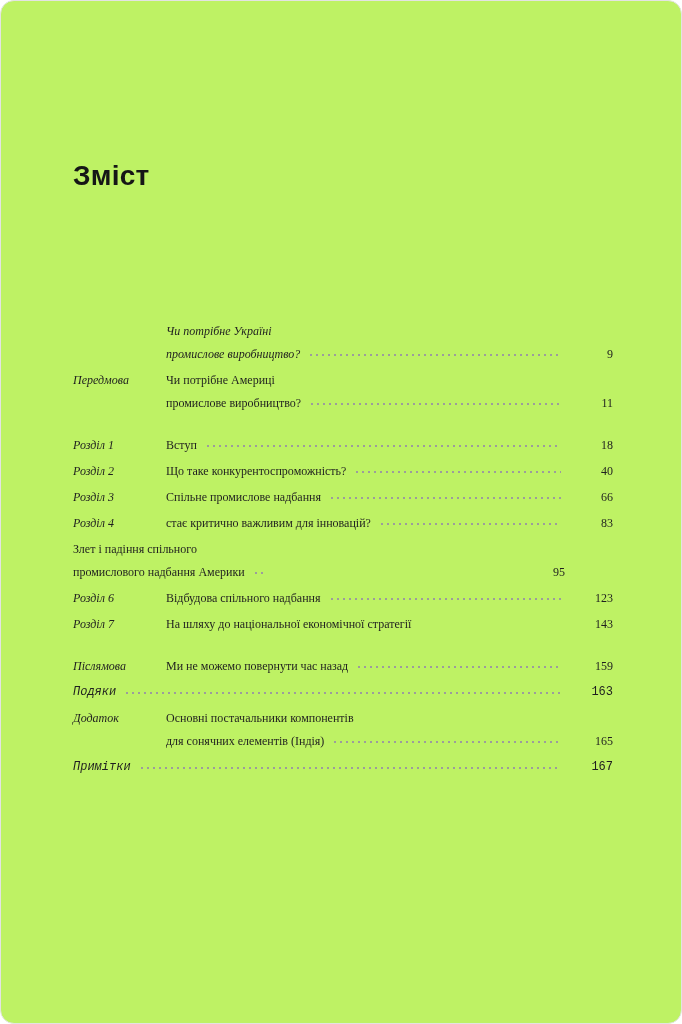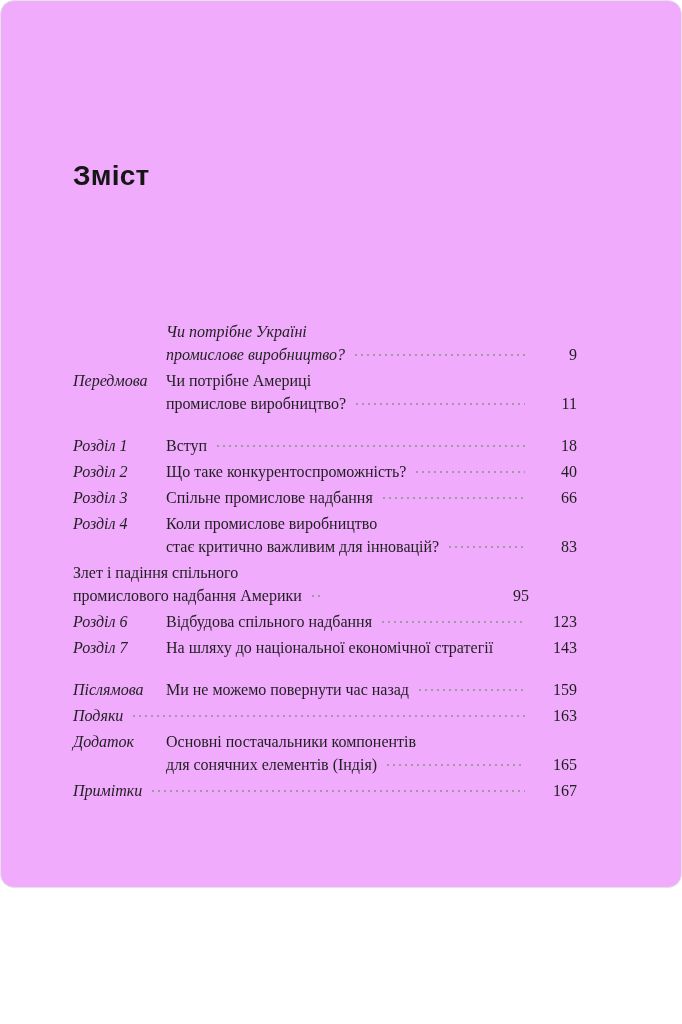--- a/index.html
+++ b/index.html
@@ -11,51 +11,52 @@
   body {
     width: 682px;
     height: 1024px;
     font-family: "Liberation Serif", serif;
     color: #1f1f1f;
     -webkit-font-smoothing: antialiased;
   }
   .page {
     box-sizing: border-box;
     width: 682px;
-    height: 888px;
+    height: 1024px;
     border: 1px solid #e3e3e3;
     border-radius: 14px;
-    padding: 140px 104px 0 72px;
-    background: #f0abfc;
+    padding: 140px 68px 0 72px;
+    background: #bef264;
     overflow: hidden;
   }
   .page-title {
     font-family: "Liberation Sans", sans-serif;
     font-weight: 700;
     font-size: 28px;
     line-height: 1.15;
     color: #161616;
     letter-spacing: 0.2px;
   }
   .toc {
     margin-top: 128px;
-    font-size: 16px;
+    font-size: 12px;
     line-height: 23px;
   }
   .toc-row {
     display: grid;
     grid-template-columns: 93px 1fr 48px;
     margin-bottom: 3px;
   }
   .toc-row.gap-before {
     margin-top: 19px;
   }
   .toc-row.simple {
     display: flex;
     align-items: center;
+    font-family: Liberation Mono, monospace;
   }
   .toc-label {
     font-style: italic;
     white-space: nowrap;
   }
   .toc-row.simple .toc-label {
     flex: 0 0 auto;
   }
   .toc-title {
     min-width: 0;
@@ -153,23 +154,20 @@
             <span class="line-text">Спільне промислове надбання</span>
             <span class="leader"></span>
           </div>
         </div>
         <div class="toc-page">66</div>
       </div>
       <div class="toc-row">
         <div class="toc-label">Розділ 4</div>
         <div class="toc-title">
           <div class="title-line">
-            <span class="line-text">Коли промислове виробництво</span>
-          </div>
-          <div class="title-line">
             <span class="line-text">стає критично важливим для інновацій?</span>
             <span class="leader"></span>
           </div>
         </div>
         <div class="toc-page">83</div>
       </div>
       <div class="toc-row">
         <div class="toc-title">
           <div class="title-line">
             <span class="line-text">Злет і падіння спільного</span>

